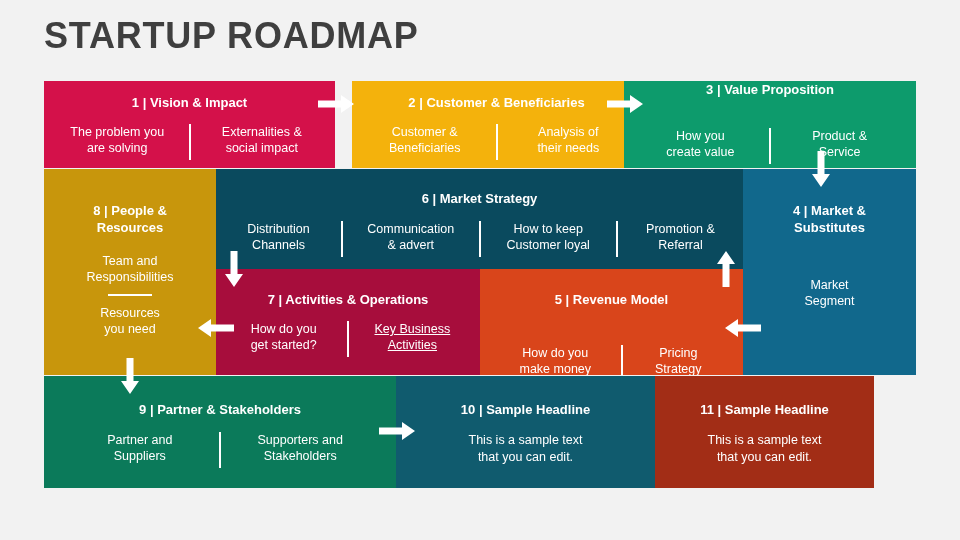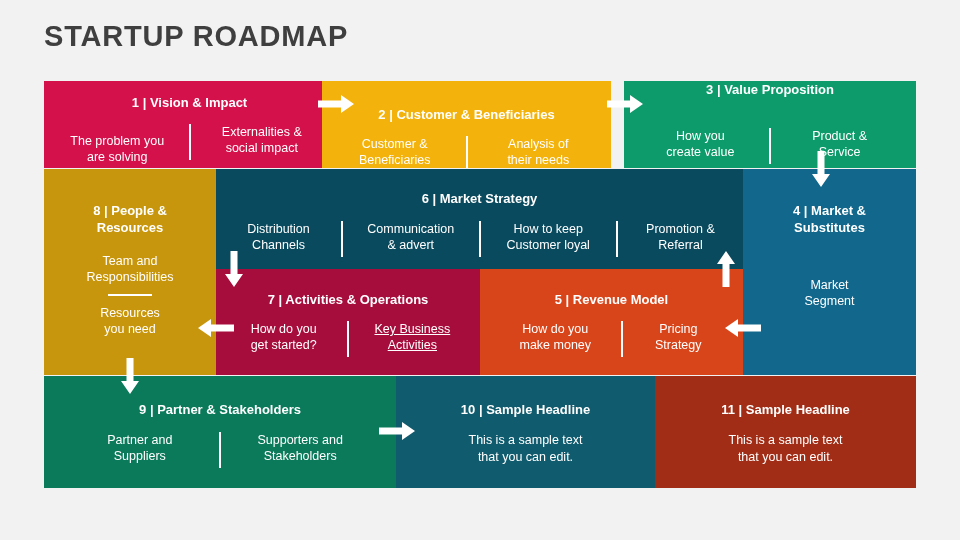--- a/index.html
+++ b/index.html
@@ -12,21 +12,21 @@
     background: #f2f2f2;
     font-family: "Liberation Sans", sans-serif;
     overflow: hidden;
     position: relative;
   }
 
   #page-title {
     position: absolute;
     left: 44px;
     top: 18px;
-    font-size: 29px;
+    font-size: 36px;
     font-weight: bold;
     letter-spacing: 0.8px;
     color: #3f3f3f;
     line-height: 36px;
     white-space: nowrap;
   }
 
   #board {
     position: absolute;
     left: 44px;
@@ -100,27 +100,27 @@
 </head>
 <body style="background: rgb(242, 242, 242);">
 
 <div id="page-title" style="color: rgb(63, 63, 63);">STARTUP ROADMAP</div>
 
 <div id="board">
 
   <div class="box" style="left: 0px; top: 0px; width: 291px; height: 87px; padding-top: 13px; background: rgb(212, 17, 74);">
     <div class="box-title">1 | Vision &amp; Impact</div>
     <div class="subrow" style="margin-top:13px; height:36px;">
-      <div class="sub" style="width:49%;margin-top:9px;">The problem you<br>are solving</div>
+      <div class="sub" style="width:49%;">The problem you<br>are solving</div>
       <div class="vrule"></div>
       <div class="sub" style="width:49%;">Externalities &amp;<br>social impact</div>
     </div>
   </div>
 
-  <div class="box" style="left: 278px; top: 0px; width: 289px; height: 87px; padding-top: 25px; background: rgb(244, 178, 12);">
+  <div class="box" style="left: 308px; top: 0px; width: 289px; height: 87px; padding-top: 13px; background: rgb(244, 178, 12);">
     <div class="box-title">2 | Customer &amp;  Beneficiaries</div>
     <div class="subrow" style="margin-top:13px; height:36px;">
       <div class="sub" style="width:49%;">Customer &amp;<br>Beneficiaries</div>
       <div class="vrule"></div>
       <div class="sub" style="width:49%;">Analysis of<br>their needs</div>
     </div>
   </div>
 
   <div class="box" style="left: 580px; top: 0px; width: 292px; height: 87px; padding-top: 0; background: rgb(13, 155, 108);">
     <div class="box-title">3 | Value Proposition</div>
@@ -160,21 +160,21 @@
 
   <div class="box" style="left: 172px; top: 188px; width: 264px; height: 106px; padding-top: 22px; background: rgb(167, 13, 60); align-items: center;">
     <div class="box-title">7 | Activities &amp; Operations</div>
     <div class="subrow" style="margin-top:13px; height:36px;">
       <div class="sub" style="width:48%;">How do you<br>get started?</div>
       <div class="vrule"></div>
       <div class="sub" style="width:48%;text-decoration:underline;">Key Business<br>Activities</div>
     </div>
   </div>
 
-  <div class="box" style="left: 436px; top: 188px; width: 263px; height: 106px; padding-top: 22px; background: rgb(217, 69, 27);">
+  <div class="box" style="left: 436px; top: 188px; width: 263px; height: 106px; padding-top: 22px; background: rgb(217, 69, 27); gap: 24px;">
     <div class="box-title">5 | Revenue Model</div>
     <div class="subrow" style="margin-top:13px; height:36px;">
       <div class="sub" style="width:50%;">How do you<br>make money</div>
       <div class="vrule"></div>
       <div class="sub" style="width:42%;">Pricing<br>Strategy</div>
     </div>
   </div>
 
   <div class="box" style="left: 0px; top: 295px; width: 352px; height: 112px; padding-top: 25px; background: rgb(11, 122, 90);">
     <div class="box-title">9 | Partner &amp; Stakeholders</div>
@@ -183,21 +183,21 @@
       <div class="vrule"></div>
       <div class="sub" style="width:45%;">Supporters and<br>Stakeholders</div>
     </div>
   </div>
 
   <div class="box" style="left: 352px; top: 295px; width: 259px; height: 112px; padding-top: 25px; background: rgb(16, 91, 110);">
     <div class="box-title">10 | Sample Headline</div>
     <div class="body-text" style="margin-top:14px;">This is a sample text<br>that you can edit.</div>
   </div>
 
-  <div class="box" style="left: 611px; top: 295px; width: 261px; height: 112px; padding-top: 25px; background: rgb(162, 45, 22);">
+  <div class="box" style="left: 611px; top: 295px; width: 219px; height: 112px; padding-top: 25px; background: rgb(162, 45, 22);">
     <div class="box-title">11 | Sample Headline</div>
     <div class="body-text" style="margin-top:14px;">This is a sample text<br>that you can edit.</div>
   </div>
 
   <div class="arrow" style="left:274px; top:14px;">
     <svg width="36" height="18" viewBox="0 0 36 18">
         <path d="M0 5.5 H23 V0 L36 9 L23 18 V12.5 H0 Z" fill="#ffffff"></path>
       </svg>
   </div>
 

